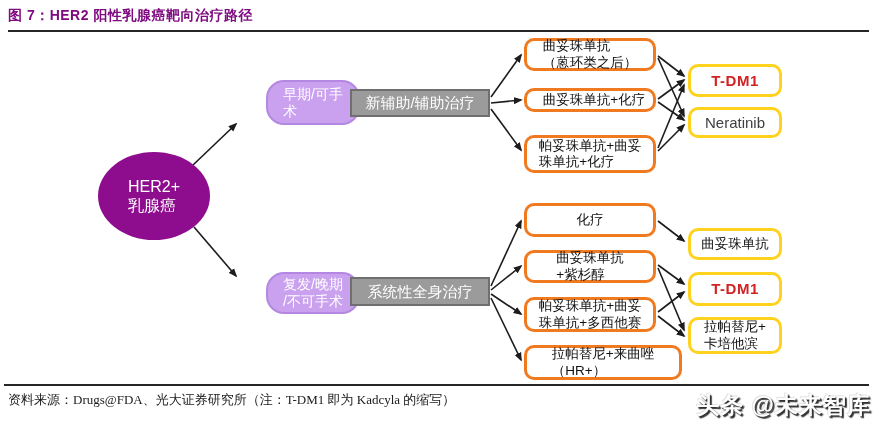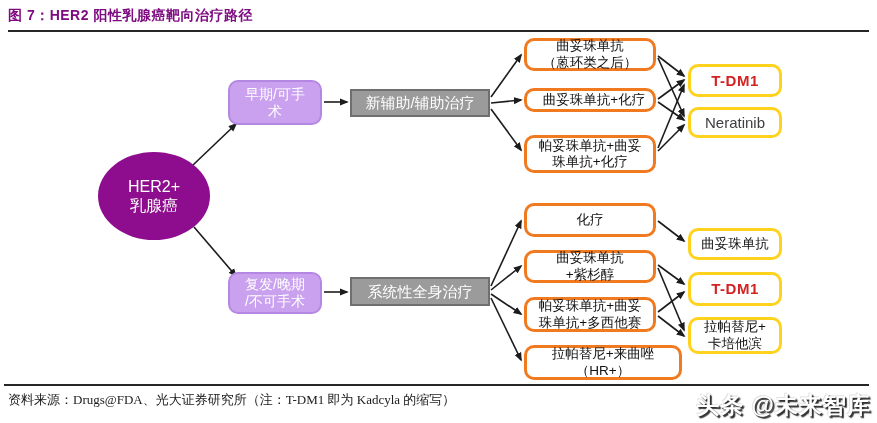--- a/index.html
+++ b/index.html
@@ -18,28 +18,28 @@
     font-family:"Liberation Serif","DejaVu Serif",serif;
   }
   .watermark{
     position:absolute;right:6px;top:390px;font-size:23px;font-weight:bold;color:#ffffff;
     text-shadow:2px 2px 1px rgba(40,40,40,0.9),1px 1px 1px rgba(40,40,40,0.85),-1px -1px 0 rgba(220,220,220,0.8);
     letter-spacing:1px;
   }
   svg.connectors{position:absolute;left:0;top:0;z-index:0;}
   .node{
     position:absolute;z-index:1;display:flex;align-items:center;justify-content:center;
-    text-align:center;box-sizing:border-box;
+    box-sizing:border-box;
   }
   .node-label{white-space:pre-line;line-height:1.2;}
   .root-ellipse{
     border-radius:50%;background:#8E0D8E;color:#ffffff;font-size:16px;
   }
   .stage{
-    background:#C9A1EE;border:2px solid #B488E2;border-radius:10px;color:#ffffff;font-size:14px;
+    background:#C9A1EE;border:2px solid #B488E2;border-radius:18px;color:#ffffff;font-size:14px;margin-left:38px;
   }
   .graybox{
     background:#9B9B9B;border:2px solid #6F6F6F;color:#ffffff;font-size:15px;
   }
   .orange{
     background:#ffffff;border:3px solid #F07A20;border-radius:10px;color:#111111;font-size:13.5px;
   }
   .yellow{
     background:#ffffff;border:3px solid #FFD21E;border-radius:10px;color:#111111;font-size:13.5px;
   }

